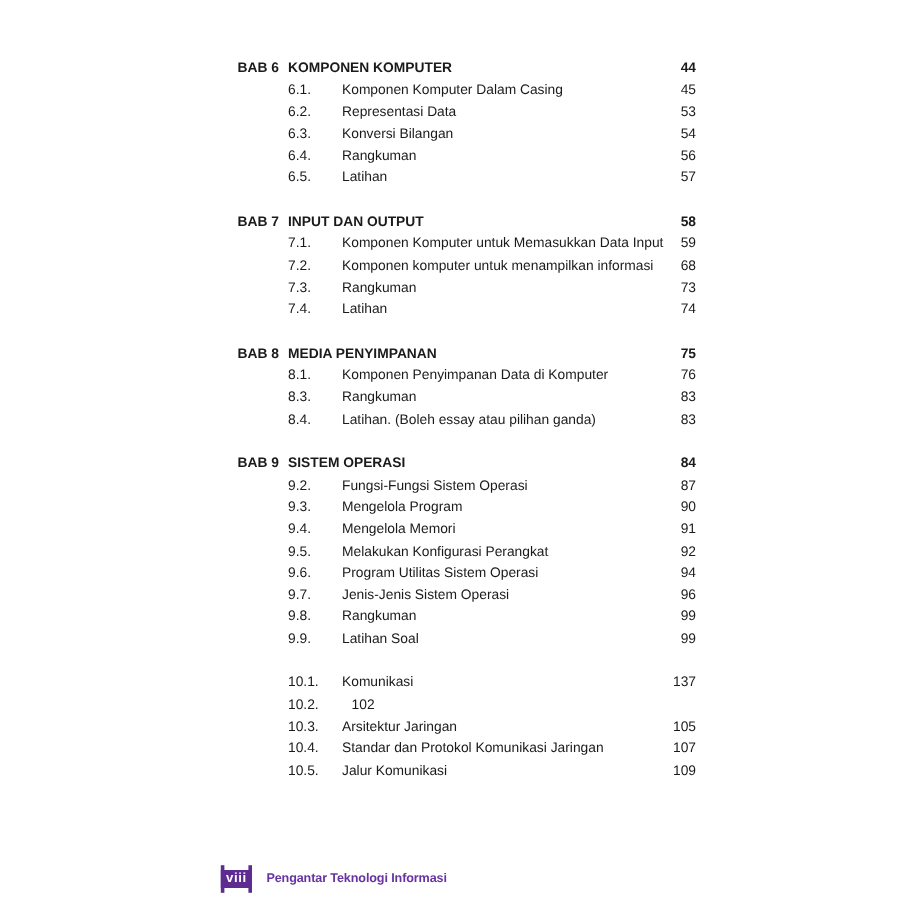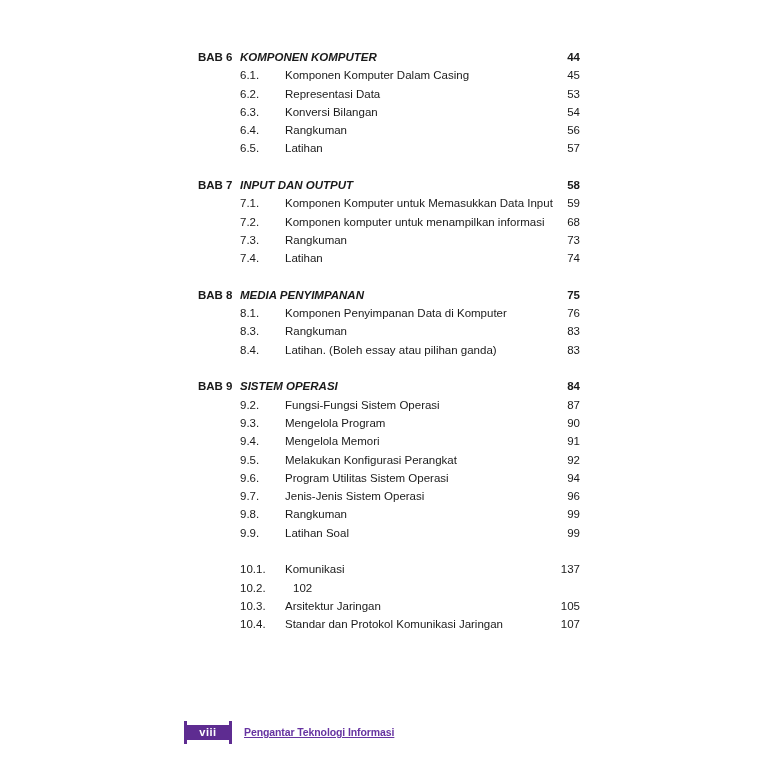--- a/index.html
+++ b/index.html
@@ -18,32 +18,32 @@
     width:394px;
     font-size:11.5px;
     line-height:18.3px;
   }
   .section { margin-bottom:18.3px; }
   .row { display:flex; white-space:nowrap; }
   .row .bab { width:54px; flex:0 0 54px; font-weight:bold;padding-left:12px; }
   .row .num { width:45px; flex:0 0 45px; }
   .row .title { flex:1 1 auto; overflow:hidden; }
   .row .pg { flex:0 0 auto; text-align:center; padding-left:8px; }
-  .row.chapter .title { font-weight:bold;font-style:italic; }
+  .row.chapter .title { font-weight:bold; }
   .row.chapter .pg { font-weight:bold; }
   .footer {
     position:absolute;
     left:184px; top:720px;
     display:flex;
     align-items:center;
     height:24px;
   }
   .page-badge {
     position:relative;
-    width:48px; height:15px;
+    width:26px; height:15px;
     background:#5e2c91;
     color:#ffffff;
     font-size:11px; font-weight:bold;
     text-align:center;
     line-height:15px;
     letter-spacing:0.5px;
   }
   .page-badge::before, .page-badge::after {
     content:"";
     position:absolute;
@@ -52,21 +52,20 @@
     background:#5e2c91;
   }
   .page-badge::before { left:0; }
   .page-badge::after { right:0; }
   .footer-title {
     margin-left:12px;
     color:#6633a1;
     font-size:10.5px;
     font-weight:bold;
     letter-spacing:-0.1px;
-    text-decoration:underline;
   }
 </style>
 </head>
 <body>
 
 <div class="page">
 
   <div class="toc">
       <div class="section">
         <div class="row chapter">
@@ -232,20 +231,26 @@
           <span class="bab"></span>
           <span class="num">10.3.</span>
           <span class="title">Arsitektur Jaringan</span>
           <span class="pg">105</span>
         </div>
         <div class="row sub">
           <span class="bab"></span>
           <span class="num">10.4.</span>
           <span class="title">Standar dan Protokol Komunikasi Jaringan</span>
           <span class="pg">107</span>
+        </div>
+        <div class="row sub">
+          <span class="bab"></span>
+          <span class="num">10.5.</span>
+          <span class="title">Jalur Komunikasi</span>
+          <span class="pg">109</span>
         </div>
       </div>
     </div>
 
   <div class="footer">
     <div class="page-badge">viii</div>
     <div class="footer-title">Pengantar Teknologi Informasi</div>
   </div>
 
 </div>

